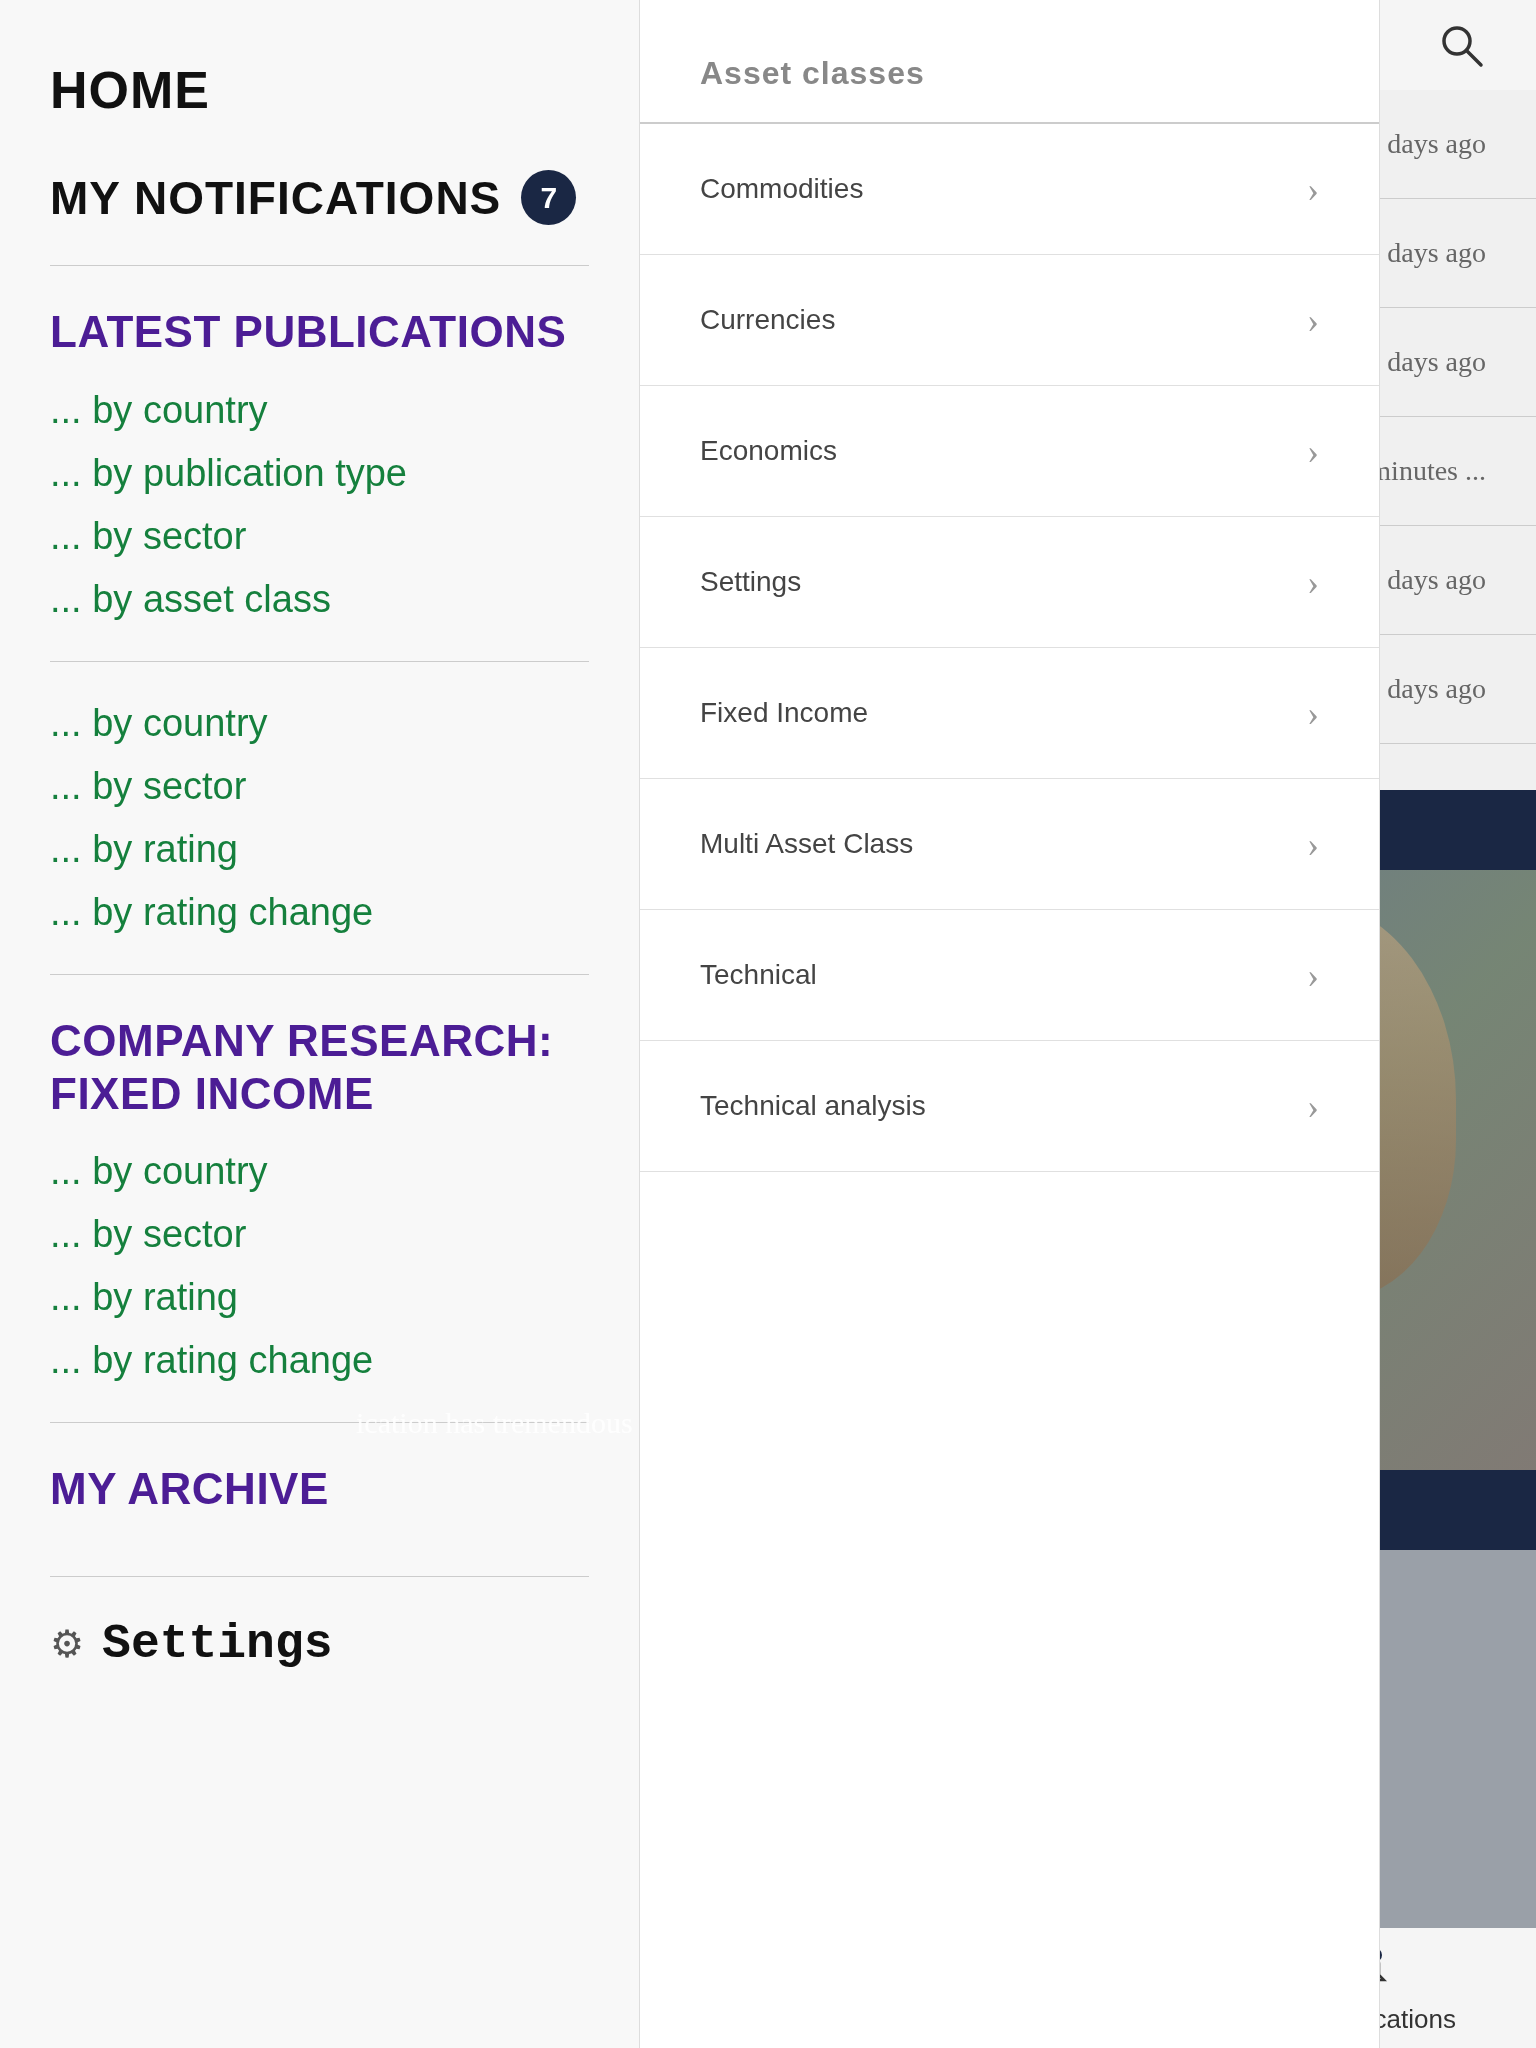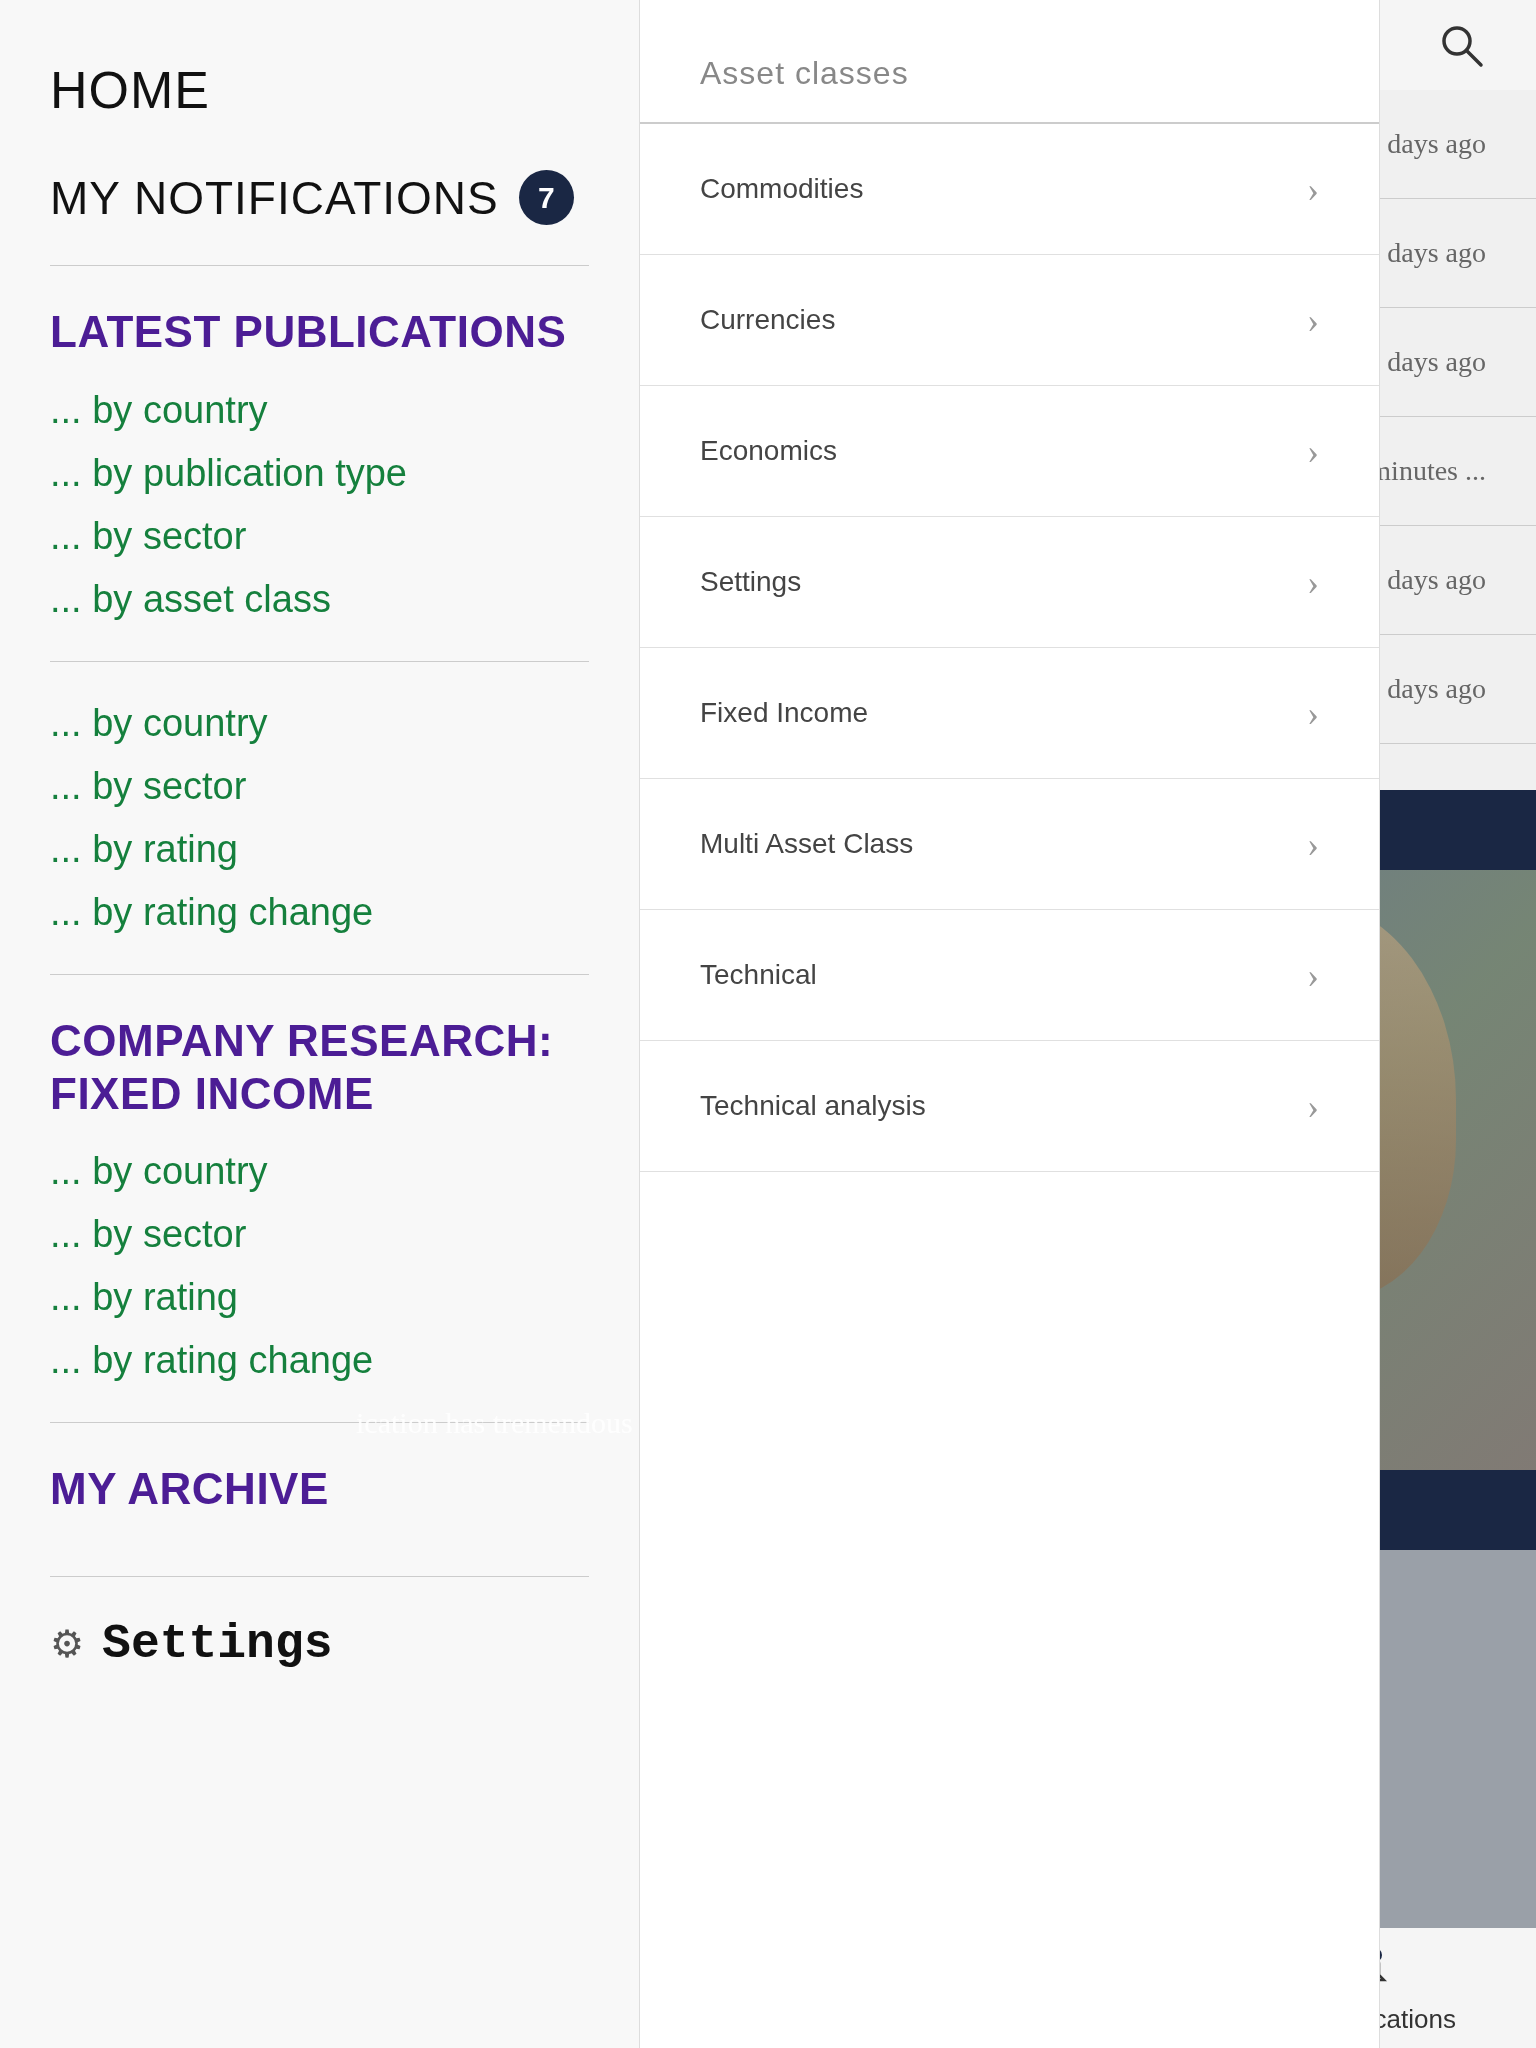--- a/index.html
+++ b/index.html
@@ -130,21 +130,21 @@
       border-right: 1px solid #ddd;
       overflow-y: auto;
     }
 
     .sidebar-section {
       margin-bottom: 40px;
     }
 
     .sidebar-title {
       font-family: 'Arial', sans-serif;
-      font-weight: 400;
+      font-weight: 700;
       font-size: 46px;
       color: #111;
       letter-spacing: 1px;
       margin-bottom: 30px;
     }
 
     .sidebar-title.home {
       font-size: 52px;
       margin-bottom: 50px;
     }
@@ -231,20 +231,21 @@
     .submenu-header {
       padding: 55px 60px 30px;
       border-bottom: 2px solid #ccc;
     }
 
     .submenu-header-label {
       font-family: 'Arial', sans-serif;
       font-size: 32px;
       color: #888;
       letter-spacing: 1px;
+      font-weight: bold;
     }
 
     .submenu-item {
       display: flex;
       align-items: center;
       justify-content: space-between;
       padding: 44px 60px;
       border-bottom: 1px solid #e0e0e0;
       cursor: pointer;
     }

